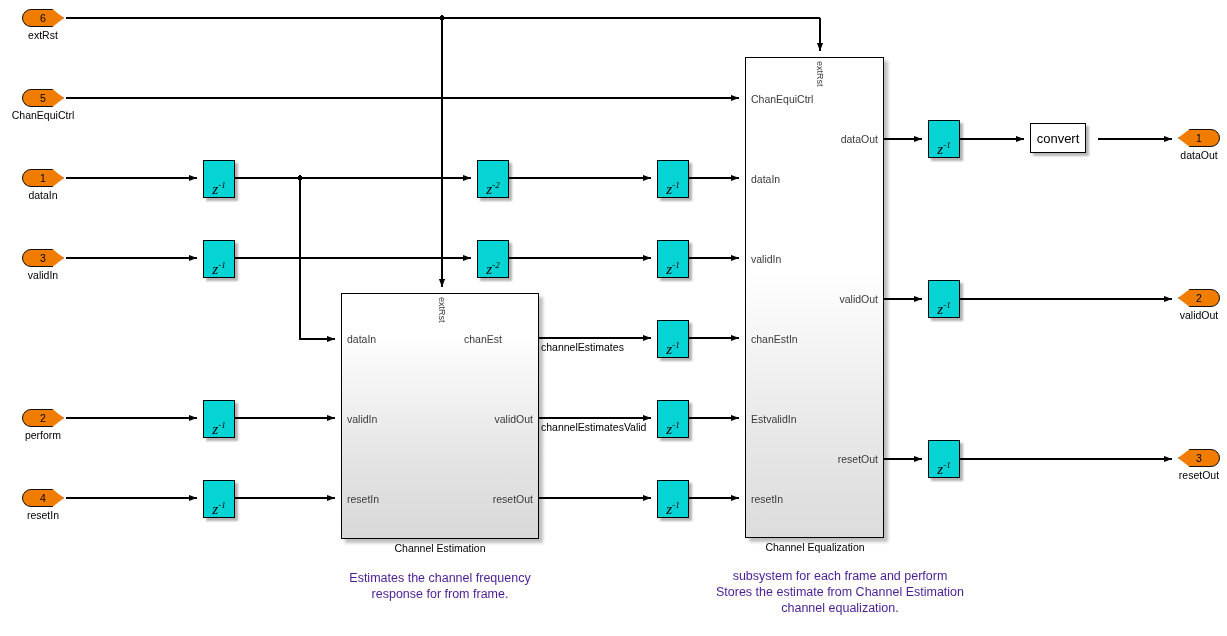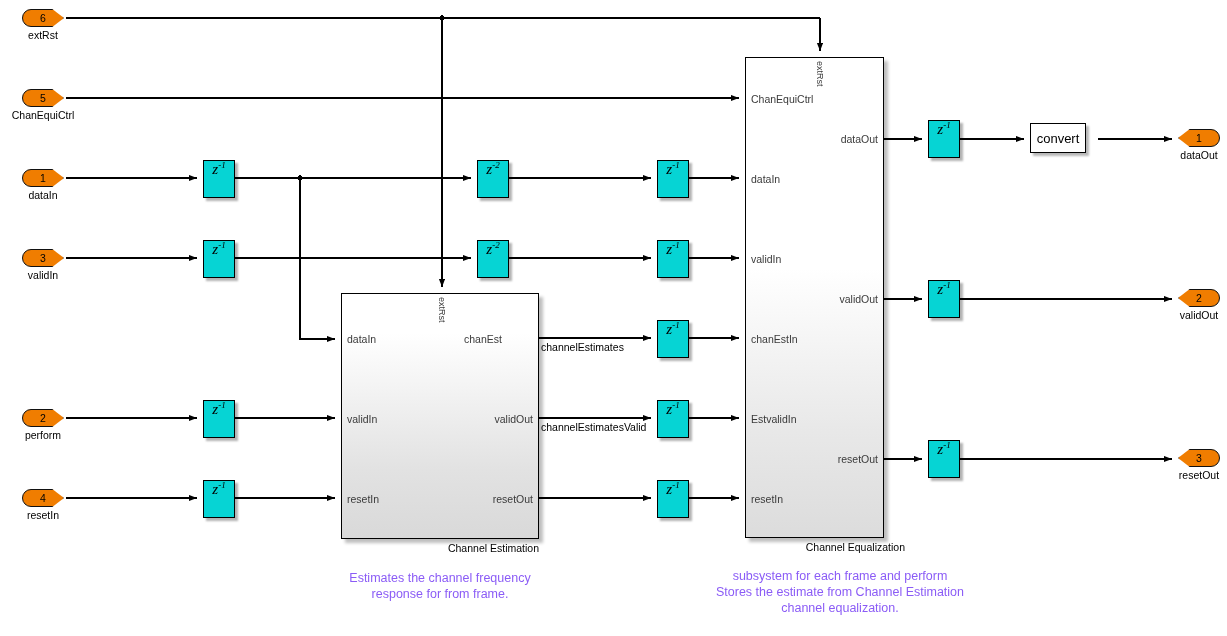--- a/index.html
+++ b/index.html
@@ -59,21 +59,21 @@
   
   .delay {
     position: absolute;
     width: 32px;
     height: 38px;
     box-sizing: border-box;
     background: #06d4d4;
     border: 1.2px solid #000000;
     box-shadow: 3px 3px 2px rgba(0,0,0,0.30);
     display: flex;
-    align-items: flex-start;
+    align-items: flex-end;
     justify-content: center;
   }
   .delay span {
     font-family: "Liberation Serif", serif;
     font-style: italic;
     font-size: 15px;
     color: #000;
     line-height: 1;
   }
   .delay sup {
@@ -105,21 +105,21 @@
     box-shadow: 4px 4px 3px rgba(0,0,0,0.25);
   }
   .subsystem.equal {
     background: linear-gradient(to bottom, #ffffff 0%, #ffffff 44%, #e8e8e8 78%, #dcdcdc 100%);
   }
   .sub-caption {
     position: absolute;
     font-size: 10.5px;
     color: #000;
     white-space: nowrap;
-    text-align: right;
+    text-align: center;
   }
   .sub-port {
     position: absolute;
     font-size: 10.5px;
     color: #3a3a3a;
     white-space: nowrap;
     line-height: 1;
   }
   .sub-port.left { text-align: left; }
   .sub-port.right { text-align: right; }
@@ -139,21 +139,21 @@
     position: absolute;
     font-size: 10.5px;
     color: #000;
     white-space: nowrap;
   }
 
   
   .annotation {
     position: absolute;
     font-size: 12.5px;
-    color: #8b5cf6;
+    color: #4c1d95;
     text-align: center;
     line-height: 1.28;
   }
 </style>
 </head>
 <body>
 
 <div id="canvas">
 
   <svg id="wires" viewBox="0 0 1227 636" xmlns="http://www.w3.org/2000/svg">

